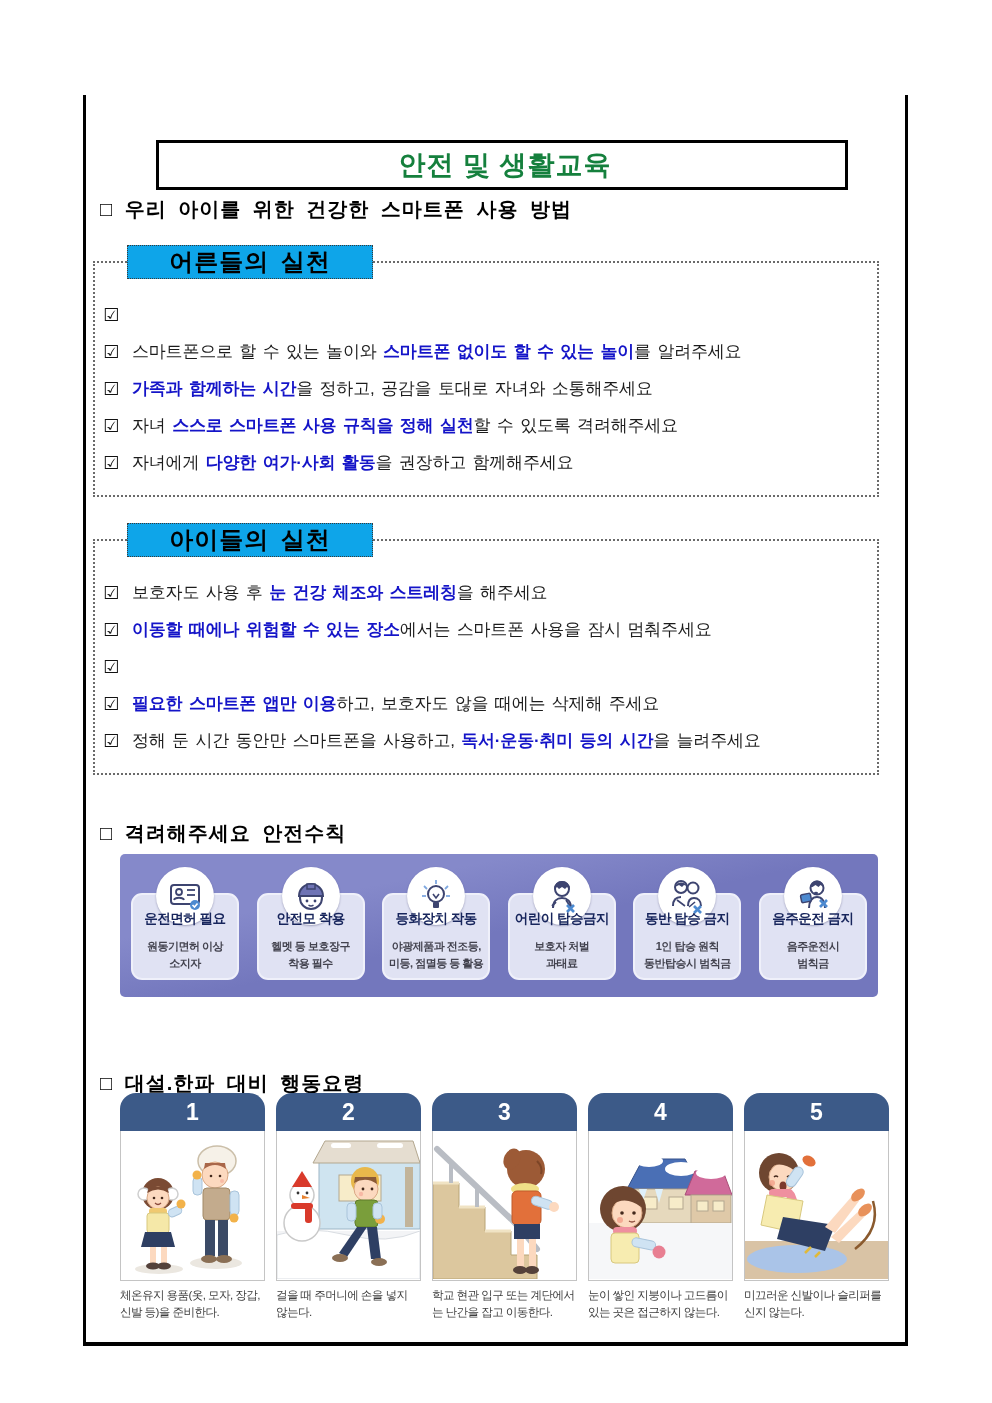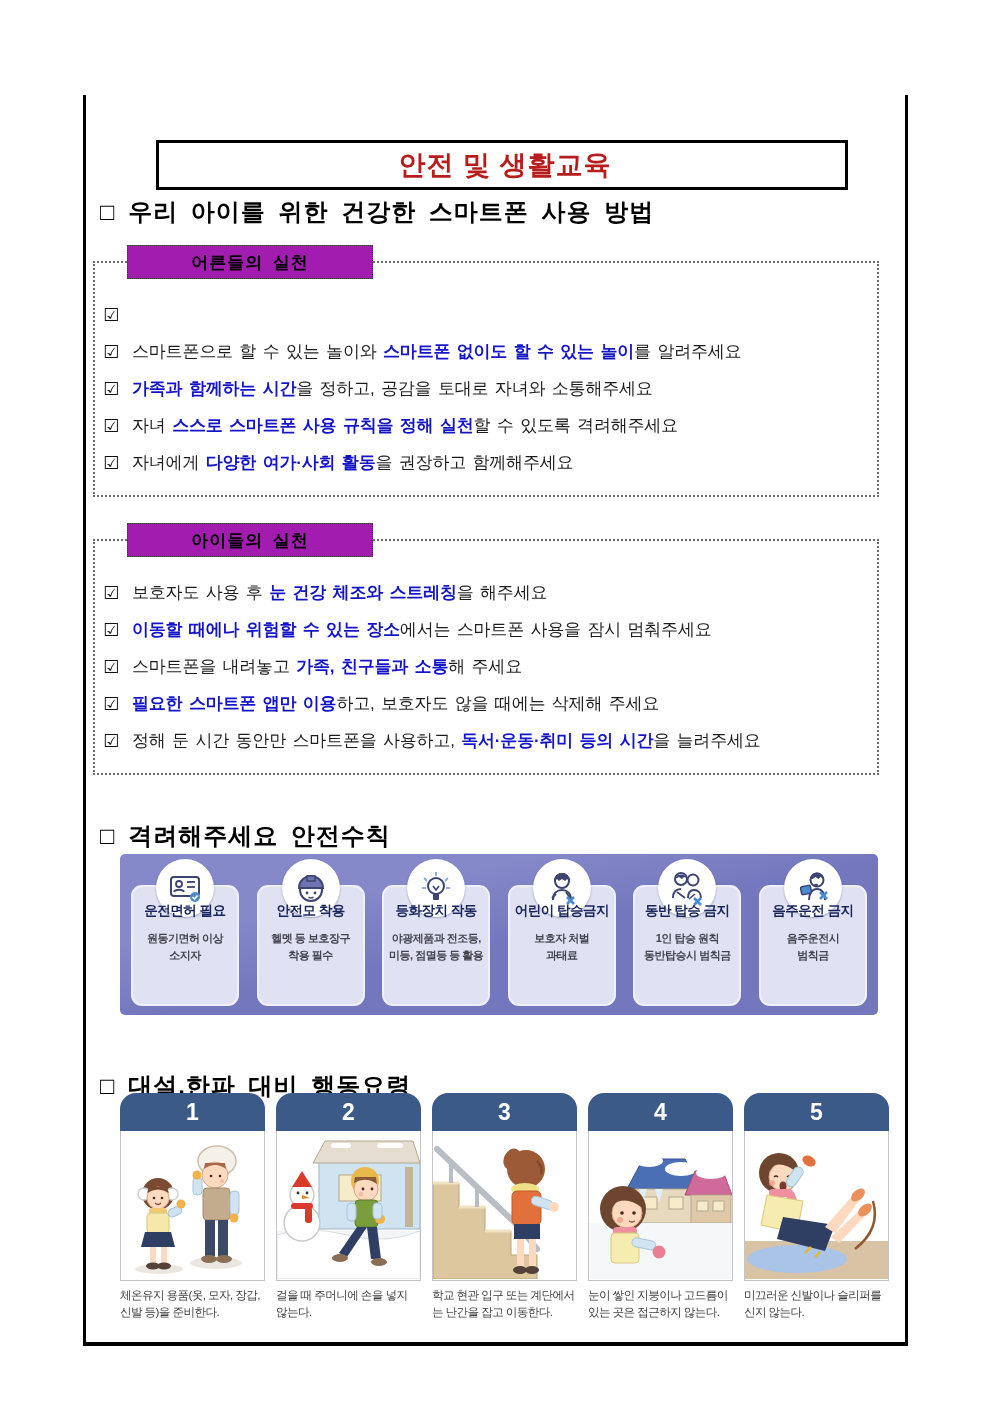--- a/index.html
+++ b/index.html
@@ -8,49 +8,49 @@
     font-family:"Liberation Sans","DejaVu Sans",sans-serif;color:#1c1c1c;
   }
   .frame{
     position:absolute;left:83px;top:95px;width:819px;height:1247px;
     border-left:3px solid #000;border-right:3px solid #000;border-bottom:4px solid #000;
   }
   .title-box{
     position:absolute;left:156px;top:140px;width:686px;height:44px;
     border:3px solid #000;display:flex;align-items:center;justify-content:center;
   }
-  .title-box span{font-size:27px;font-weight:bold;letter-spacing:1px;color:#b91c1c;margin-left:6px;}
+  .title-box span{font-size:27px;font-weight:bold;letter-spacing:1px;color:#15803d;margin-left:6px;}
   .sec-heading{
-    position:absolute;left:100px;font-size:24px;font-weight:bold;color:#000;
+    position:absolute;left:100px;font-size:20px;font-weight:bold;color:#000;
     word-spacing:5px;letter-spacing:1px;
   }
   .h1{top:196px;} .h2{top:820px;} .h3{top:1050px;margin-top:20px;}
   .dotted-box{
     position:absolute;left:93px;width:782px;height:232px;
     border:2px dotted #6a6a6a;background:#fff;
   }
   .b-adults{top:261px;} .b-kids{top:539px;}
   .box-label{
     position:absolute;left:127px;width:244px;height:32px;z-index:3;
-    background:#a21caf;border:1px dotted #3a3a3a;
+    background:#0ea5e9;border:1px dotted #3a3a3a;
     display:flex;align-items:center;justify-content:center;
-    font-size:17px;font-weight:bold;color:#000;letter-spacing:1px;word-spacing:4px;
+    font-size:24px;font-weight:bold;color:#000;letter-spacing:1px;word-spacing:4px;
   }
   .l-adults{top:245px;} .l-kids{top:523px;}
   .items{position:absolute;left:103px;width:772px;}
   .i-adults{top:296px;} .i-kids{top:574px;}
   .item{height:37px;display:flex;align-items:center;font-size:17px;letter-spacing:-0.2px;word-spacing:2px;}
   .item .cb{width:29px;font-size:18px;color:#111;flex:0 0 29px;}
   .item .em{color:#1414c8;font-weight:bold;}
   .item .tx{white-space:nowrap;}
   
   .banner{
-    position:absolute;left:120px;top:854px;width:758px;height:161px;
+    position:absolute;left:120px;top:854px;width:758px;height:143px;
     background:linear-gradient(168deg,#8589ca 0%,#8589ca 28%,#7377bd 52%,#7377bd 100%);
-    border-radius:5px;display:flex;justify-content:space-between;padding:0 9px;box-sizing:border-box;
+    border-radius:5px;display:flex;justify-content:space-between;padding:8px 9px;box-sizing:border-box;
   }
   .card{position:relative;width:112px;height:100%;}
   .card-body{
     position:absolute;top:31px;left:2px;right:2px;bottom:9px;
     background:#e0e2f3;border-radius:11px;border:2px solid #eff0fa;box-sizing:border-box;
   }
   .card-circle{
     position:absolute;top:5px;left:50%;transform:translateX(-50%);
     width:58px;height:58px;background:#fff;border-radius:50%;z-index:2;
     display:flex;align-items:center;justify-content:center;box-shadow:0 1px 2px rgba(40,40,90,.35);
@@ -116,21 +116,20 @@
   <div class="item">
       <span class="cb">☑</span>
       <span class="tx"><span>보호자도 사용 후 </span><span class="em">눈 건강 체조와 스트레칭</span><span>을 해주세요</span></span>
     </div>
   <div class="item">
       <span class="cb">☑</span>
       <span class="tx"><span></span><span class="em">이동할 때에나 위험할 수 있는 장소</span><span>에서는 스마트폰 사용을 잠시 멈춰주세요</span></span>
     </div>
   <div class="item">
       <span class="cb">☑</span>
-      <span class="tx"><span>스마트폰을 내려놓고 </span><span class="em">가족, 친구들과 소통</span><span>해 주세요</span></span>
     </div>
   <div class="item">
       <span class="cb">☑</span>
       <span class="tx"><span></span><span class="em">필요한 스마트폰 앱만 이용</span><span>하고, 보호자도 않을 때에는 삭제해 주세요</span></span>
     </div>
   <div class="item">
       <span class="cb">☑</span>
       <span class="tx"><span>정해 둔 시간 동안만 스마트폰을 사용하고, </span><span class="em">독서·운동·취미 등의 시간</span><span>을 늘려주세요</span></span>
     </div>
 </div>

